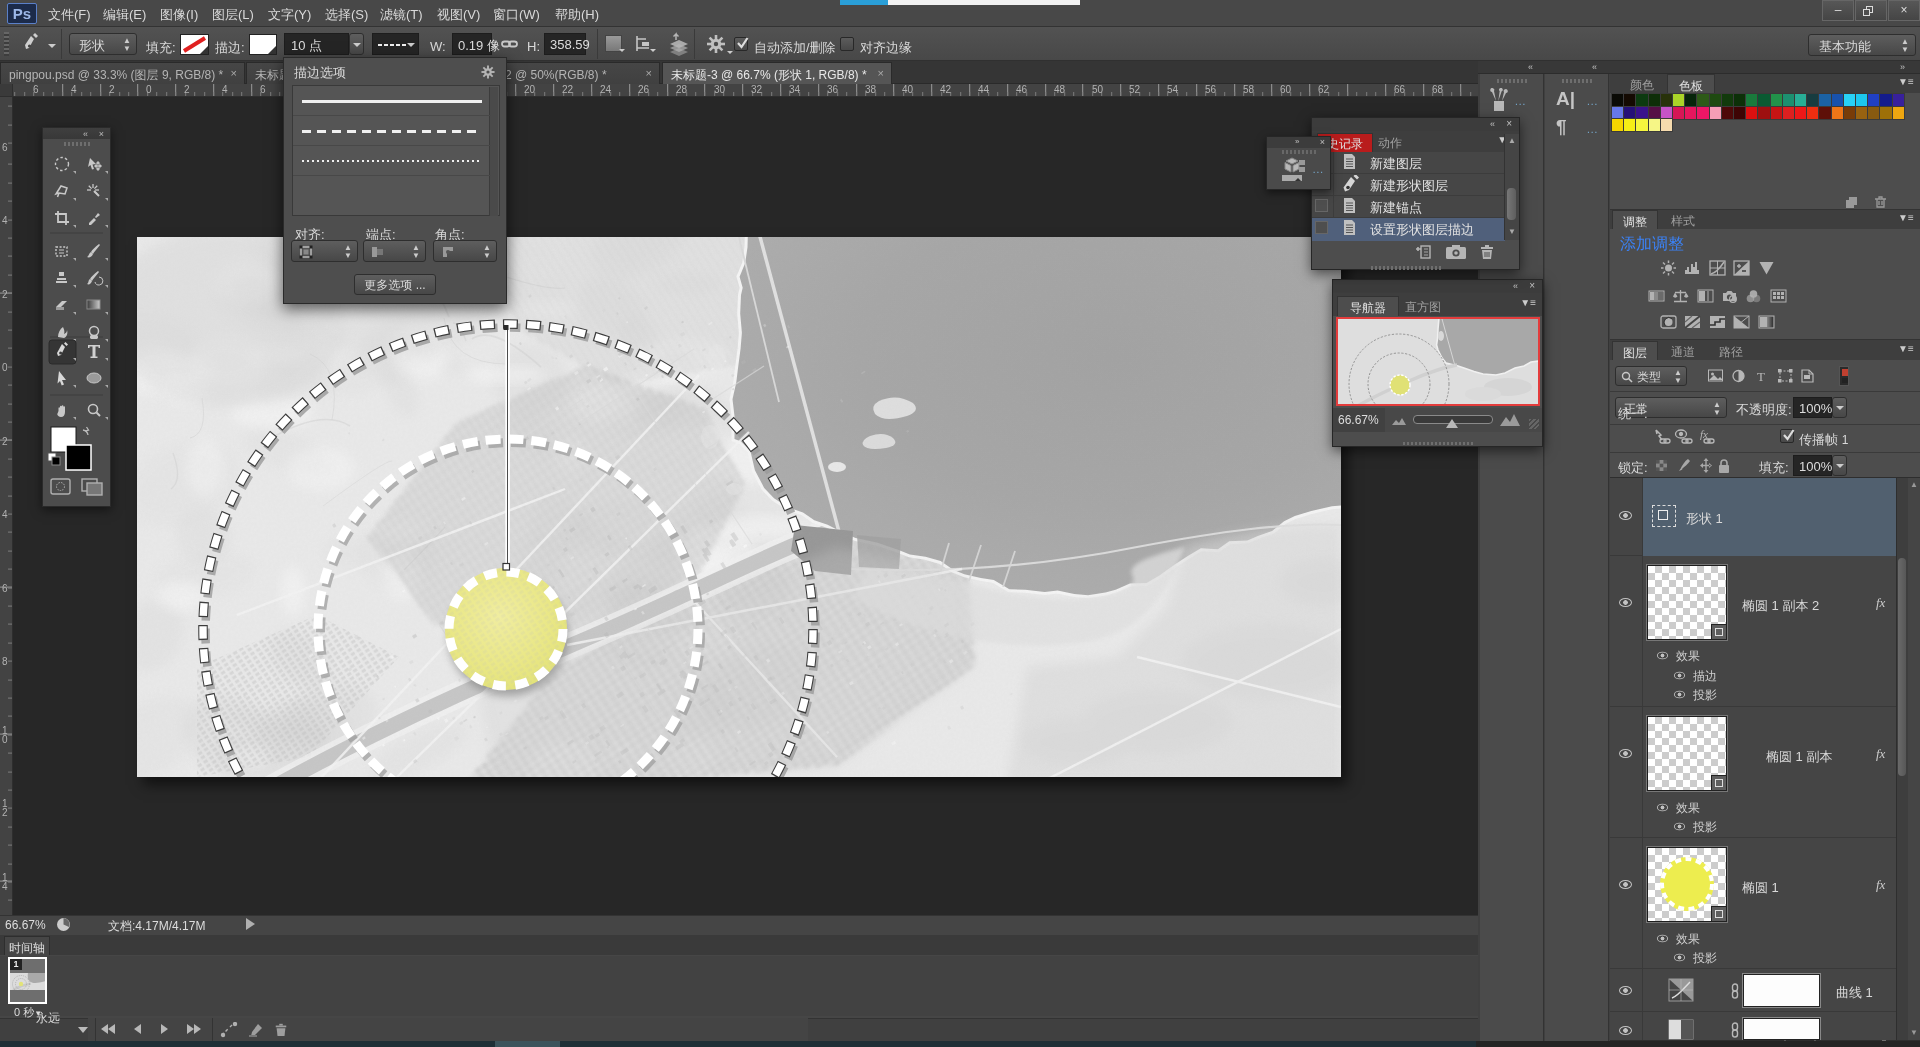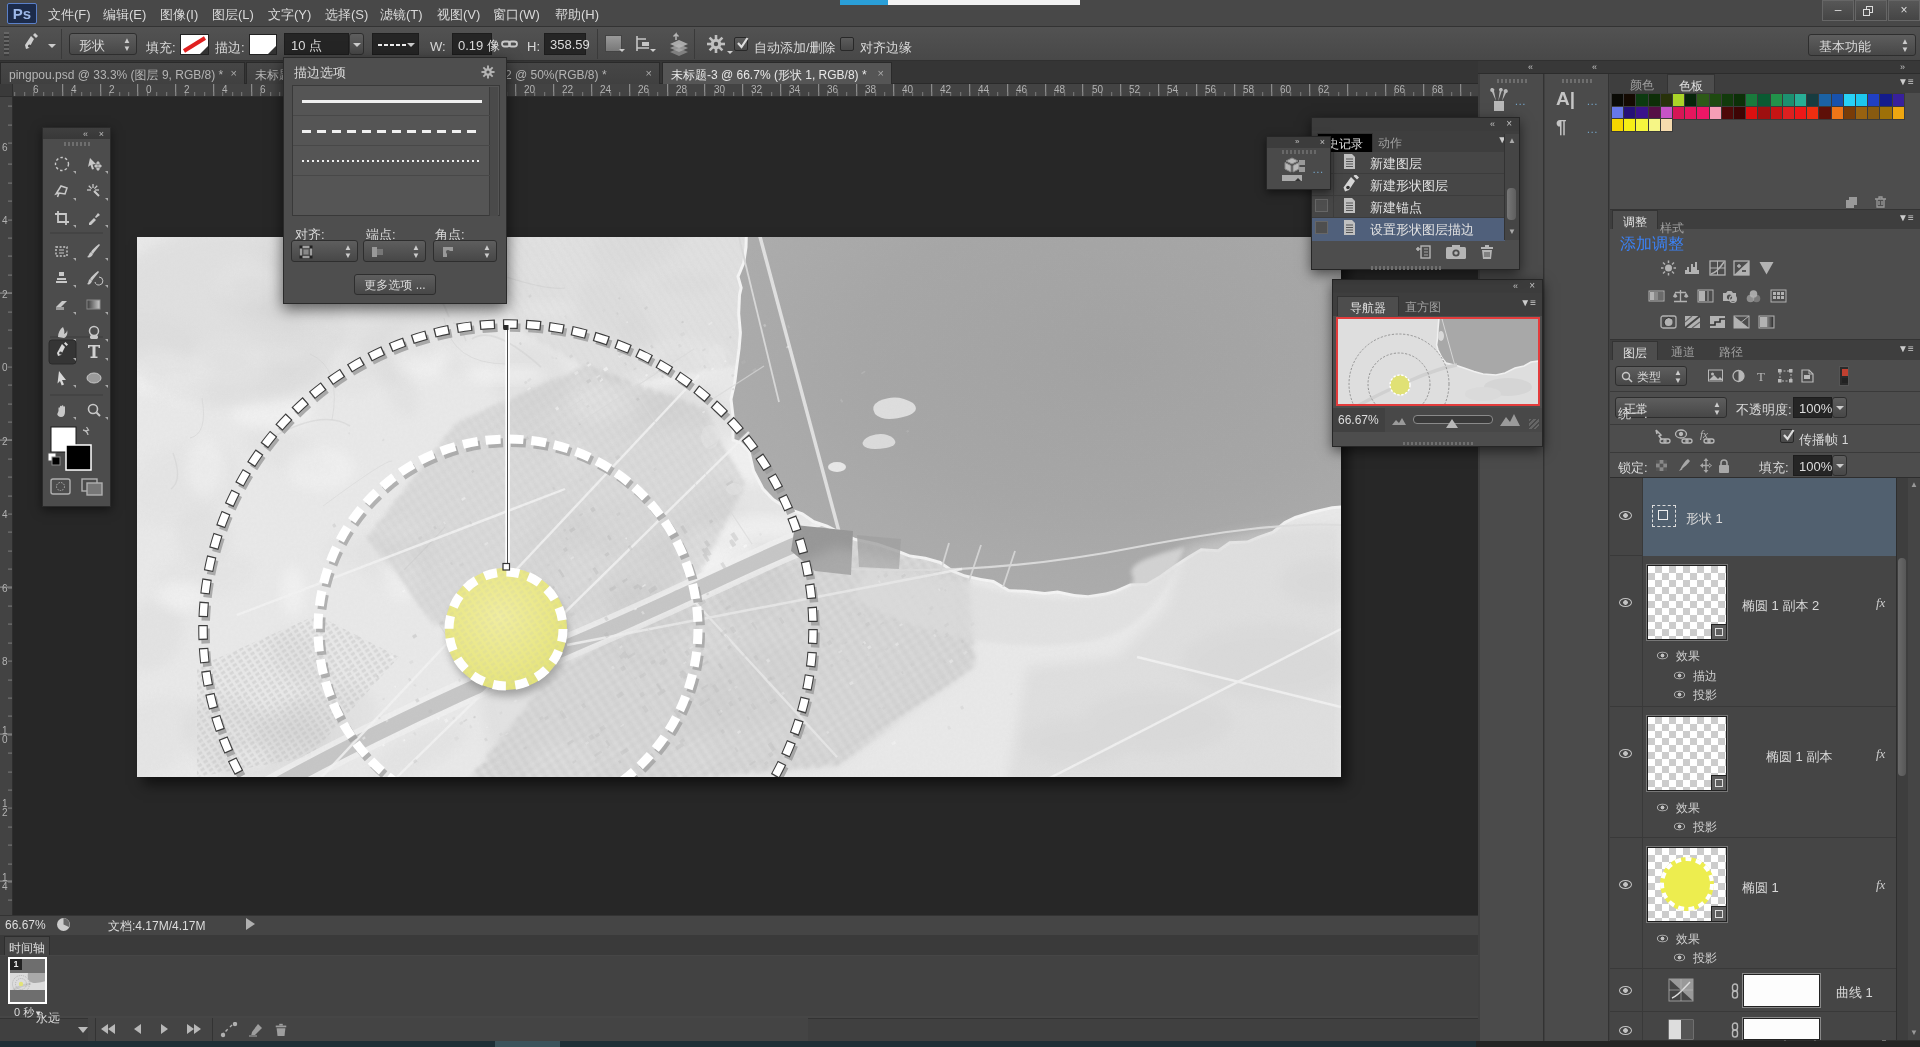--- a/index.html
+++ b/index.html
@@ -1086,21 +1086,21 @@
     <svg class="abs" style="left:1845px;top:196px" width="16" height="13">
       <path d="M4 1 h8 v8 h-8z M1 4 h8 v8 h-8z" fill="#9a9a9a"></path>
     </svg>
     <svg class="abs" style="left:1873px;top:195px" width="15" height="14">
       <path d="M2 4 h11 M4 4 v8 h7 v-8 M6 2 h3 v2 h-3z M6 6 v4 M9 6 v4" stroke="#9a9a9a" stroke-width="1.3" fill="none"></path>
     </svg>
     <div class="abs" style="left:1610px;top:209px;width:310px;height:1px;background:#333"></div>
     <div class="abs" style="left:1610px;top:210px;width:310px;height:129px;background:#4d4d4d"></div>
     <div class="abs" style="left:1610px;top:210px;width:310px;height:19px;background:#3e3e3e"></div>
     <div class="abs" style="left:1612px;top:210px;width:46px;height:19px;background:#4d4d4d;color:#e0e0e0;font-size:12px;text-align:center;padding-top:3px;border:1px solid #333;border-bottom:none">调整</div>
-    <div class="abs" style="left:1660px;top:210px;width:46px;height:19px;color:#9f9f9f;font-size:12px;text-align:left;padding-top:10px">样式</div>
+    <div class="abs" style="left:1660px;top:210px;width:46px;height:19px;color:#9f9f9f;font-size:12px;text-align:center;padding-top:3px">样式</div>
     <span class="abs" style="left:1898px;top:212px;color:#ccc;font-size:10px">▼≡</span>
     <div class="abs" style="left:1620px;top:234px;color:#3b82f6;font-size:16px">添加调整</div>
     <svg class="abs" style="left:1660px;top:260px" width="17" height="16" viewBox="0 0 17 16">
       <circle cx="8.5" cy="8" r="3.5" fill="#b2b2b2"></circle>
       <g stroke="#b2b2b2" stroke-width="1.5">
         <line x1="8.5" y1="0.5" x2="8.5" y2="3"></line>
         <line x1="8.5" y1="13" x2="8.5" y2="15.5"></line>
         <line x1="1" y1="8" x2="3.5" y2="8"></line>
         <line x1="13.5" y1="8" x2="16" y2="8"></line>
         <line x1="3" y1="2.5" x2="5" y2="4.5"></line>
@@ -1399,21 +1399,21 @@
 <path d="M140 6 v-4 h5 l2 2 h8 v6" fill="none" stroke="#b0b0b0"></path>
 <path d="M180 2 h8 v5 h-8z M182 2 v-1 h4 v1" fill="none" stroke="#b0b0b0"></path>
 </g>
     </svg>
     <div class="abs" style="left:1311px;top:117px;width:209px;height:153px;background:#4d4d4d;border:1px solid #262626;box-shadow:0 4px 12px rgba(0,0,0,.55);z-index:30">
 <div style="height:13px;background:#3c3c3c;position:relative">
         <span style="position:absolute;right:24px;top:1px;color:#c0c0c0;font-size:9px">«</span>
         <span style="position:absolute;right:7px;top:0px;color:#c0c0c0;font-size:10px">×</span>
       </div>
 <div style="height:21px;background:#3e3e3e;position:relative">
- <div style="position:absolute;left:5px;top:2px;width:56px;height:19px;background:#000000;border:1px solid #333;border-bottom:none;color:#e0e0e0;font-size:12px;text-align:center;padding-top:2px">史记录</div>
+ <div style="position:absolute;left:5px;top:2px;width:56px;height:19px;background:#b91c1c;border:1px solid #333;border-bottom:none;color:#e0e0e0;font-size:12px;text-align:center;padding-top:2px">史记录</div>
  <div style="position:absolute;left:66px;top:4px;color:#9f9f9f;font-size:12px">动作</div>
  <span style="position:absolute;right:6px;top:3px;color:#ccc;font-size:10px">▼≡</span>
 </div>
 <div style="position:absolute;left:0;top:34px;width:193px;height:89px;background:#464646">
         <div style="position:absolute;left:21px;top:0;width:1px;height:89px;background:#3c3c3c"></div>
  <div style="position:absolute;left:0;top:0;width:193px;height:22px;border-bottom:1px solid #3c3c3c"></div>
  <div style="position:absolute;left:0;top:22px;width:193px;height:22px;border-bottom:1px solid #3c3c3c"></div>
  <div style="position:absolute;left:0;top:44px;width:193px;height:22px;border-bottom:1px solid #3c3c3c"></div>
  <div style="position:absolute;left:0;top:66px;width:193px;height:23px;background:#50607b"></div>
 </div>

